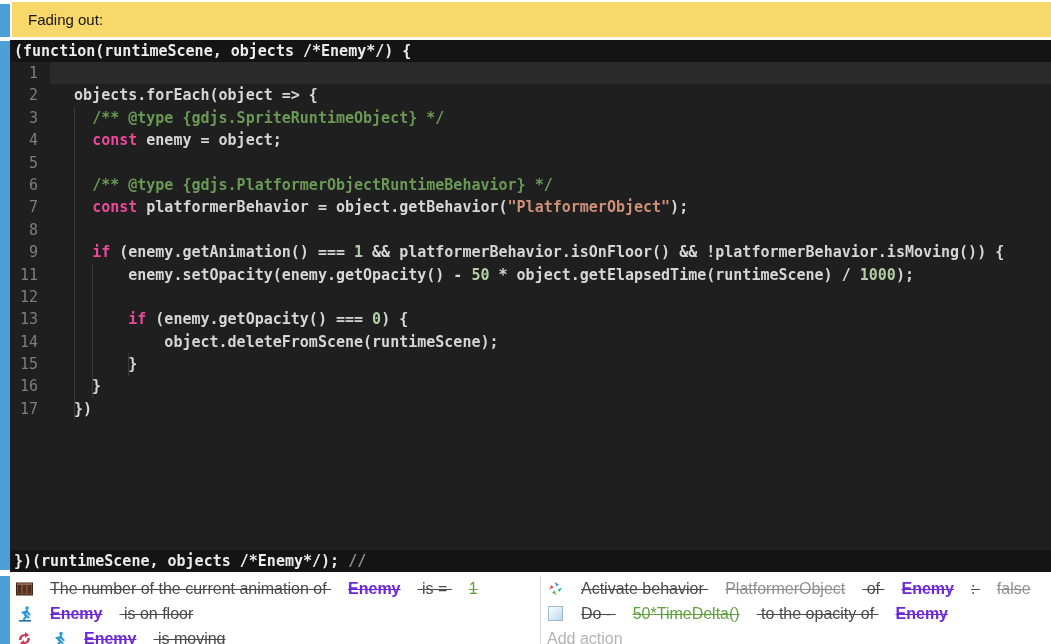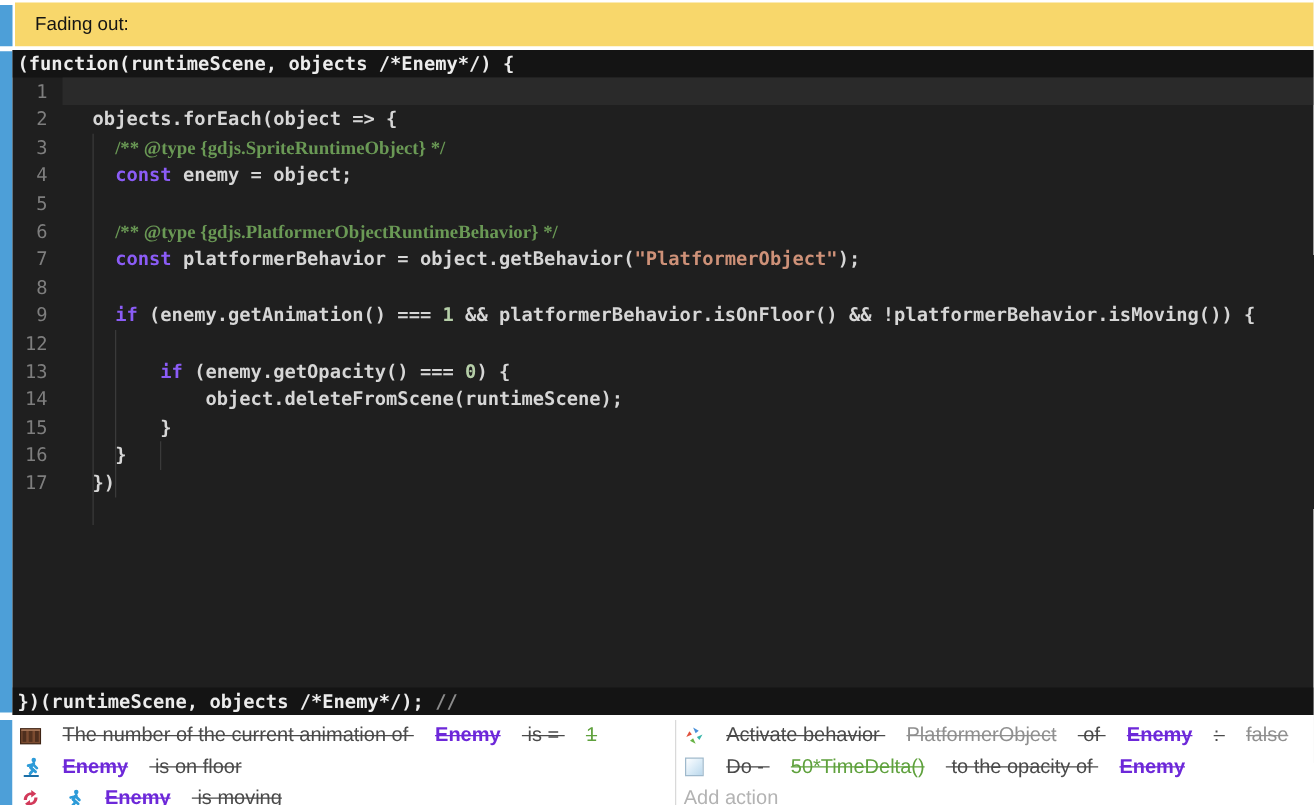--- a/index.html
+++ b/index.html
@@ -21,24 +21,24 @@
               padding-left:4px;font-weight:bold;white-space:pre;text-align:right;}
   #editor-footer{position:absolute;left:0;right:0;top:510px;height:22px;}
   #editor-footer .doc-comment{color:#8C8C8C;font-weight:bold;}
   #editor-footer a.doc-link{color:#8C8C8C;text-decoration:underline;font-weight:bold;cursor:pointer;}
   #code-lines{position:absolute;left:0;right:0;top:22px;}
   .code-line{display:flex;height:22.4px;line-height:22.4px;}
   .gutter{width:40px;min-width:40px;text-align:right;padding-right:12px;box-sizing:border-box;
           color:#7E7E7E;font-weight:normal;}
   .code-content{flex:1;white-space:pre;color:#D6D6D6;padding-left:6px;font-weight:600;}
   .code-line.current .code-content{background:#2A2A2A;}
-  .tok-keyword{color:#8b5cf6;}
+  .tok-keyword{color:#ec4899;}
   .tok-number{color:#B5CEA8;}
   .tok-string{color:#CE9178;}
-  .tok-comment{color:#6A9955;font-family:Liberation Serif, serif;}
+  .tok-comment{color:#6A9955;}
   .indent-guide{position:absolute;width:1px;background:#3A3A3A;}
 
   
   #events{position:absolute;left:10px;top:576px;right:0;bottom:0;background:#ffffff;font-size:16px;}
   #conditions{position:absolute;left:0;top:0;width:530px;}
   #col-divider{position:absolute;left:530px;top:0;bottom:0;width:1px;background:#D9D9D9;}
   #actions{position:absolute;left:531px;top:0;right:0;}
   .event-line{height:25px;display:flex;align-items:center;padding-left:6px;gap:17px;cursor:default;}
   .event-line .icon{display:inline-flex;width:17px;height:17px;align-items:center;justify-content:center;flex:none;}
   .part{white-space:pre;}
@@ -97,20 +97,24 @@
         </div>
         <div class="code-line">
           <div class="gutter">8</div>
           <div class="code-content"></div>
         </div>
         <div class="code-line">
           <div class="gutter">9</div>
           <div class="code-content"><span class="tok-plain">    </span><span class="tok-keyword">if</span><span class="tok-plain"> (enemy.getAnimation() === </span><span class="tok-number">1</span><span class="tok-plain"> &amp;&amp; platformerBehavior.isOnFloor() &amp;&amp; !platformerBehavior.isMoving()) {</span></div>
         </div>
         <div class="code-line">
+          <div class="gutter">11</div>
+          <div class="code-content"><span class="tok-plain">        enemy.setOpacity(enemy.getOpacity() - </span><span class="tok-number">50</span><span class="tok-plain"> * object.getElapsedTime(runtimeScene) / </span><span class="tok-number">1000</span><span class="tok-plain">);</span></div>
+        </div>
+        <div class="code-line">
           <div class="gutter">12</div>
           <div class="code-content"></div>
         </div>
         <div class="code-line">
           <div class="gutter">13</div>
           <div class="code-content"><span class="tok-plain">        </span><span class="tok-keyword">if</span><span class="tok-plain"> (enemy.getOpacity() === </span><span class="tok-number">0</span><span class="tok-plain">) {</span></div>
         </div>
         <div class="code-line">
           <div class="gutter">14</div>
           <div class="code-content"><span class="tok-plain">            object.deleteFromScene(runtimeScene);</span></div>

